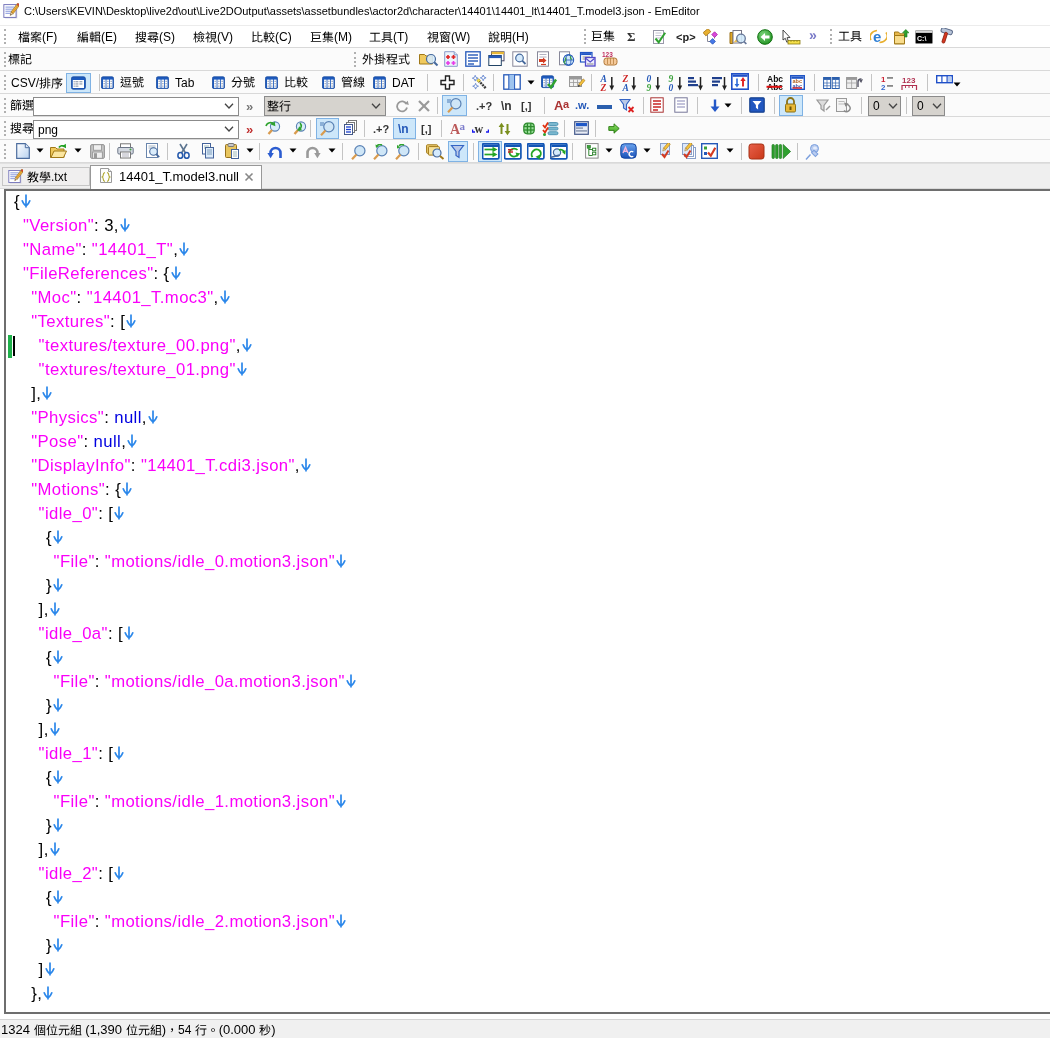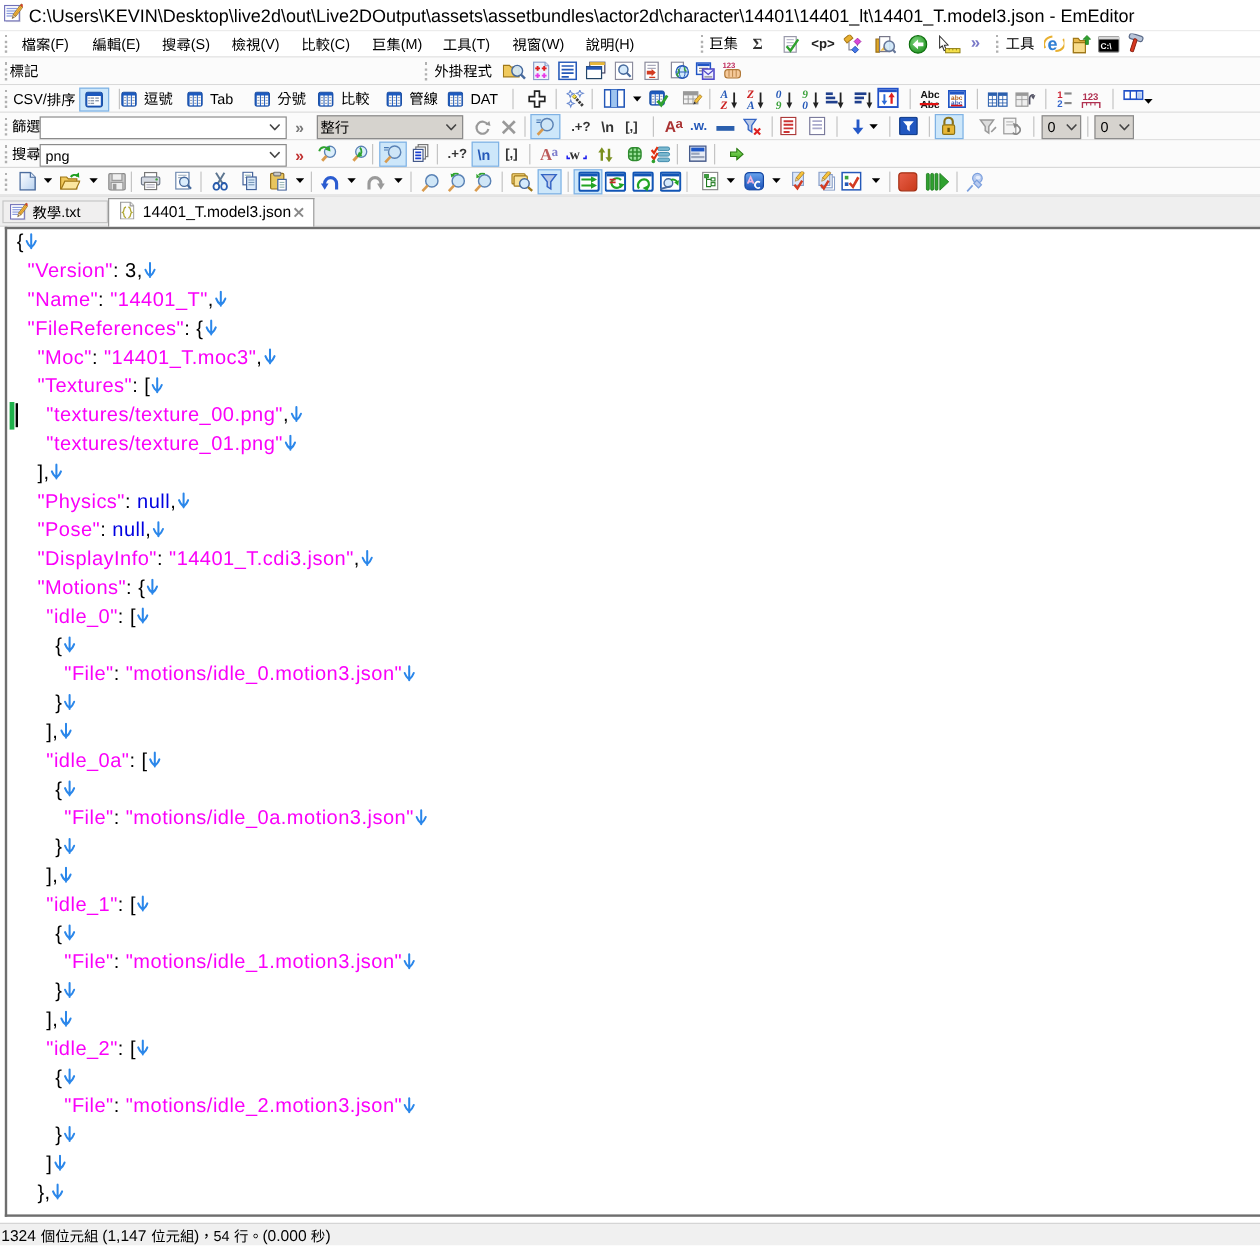--- a/index.html
+++ b/index.html
@@ -72,21 +72,21 @@
     <rect x="2.6" y="8.2" width="9.6" height="1.1" fill="#8899dd"></rect>
     <rect x="2.6" y="10.4" width="5.5" height="1.1" fill="#8899dd"></rect>
 <g transform="rotate(37 11 8)">
       <rect x="10" y="0.6" width="2.9" height="10.2" fill="#f2c23e" stroke="#8d6420" stroke-width="0.6"></rect>
       <rect x="11" y="0.6" width="0.95" height="10.2" fill="#dd8f2e"></rect>
       <polygon points="10,10.8 12.9,10.8 11.45,14.2" fill="#f3dcab" stroke="#8d6420" stroke-width="0.5"></polygon>
       <polygon points="11,12.4 11.9,12.4 11.45,14.2" fill="#3a3946"></polygon>
       <rect x="10" y="-1.2" width="2.9" height="1.9" fill="#e23b2e" stroke="#8d6420" stroke-width="0.5"></rect>
     </g>
 </svg>
-<div class="abs" style="left:24px;top:5px;font-size:15px;color:#000;white-space:pre">C:\Users\KEVIN\Desktop\live2d\out\Live2DOutput\assets\assetbundles\actor2d\character\14401\14401_lt\14401_T.model3.json - EmEditor</div>
+<div class="abs" style="left:24px;top:5px;font-size:11px;color:#000;white-space:pre">C:\Users\KEVIN\Desktop\live2d\out\Live2DOutput\assets\assetbundles\actor2d\character\14401\14401_lt\14401_T.model3.json - EmEditor</div>
 <div class="row" style="top:25px;height:23px;background:#fff;border-top:1px solid #ececec"></div>
 <span class="grip" style="left:4px;top:29px;height:15px"></span>
 <span class="lbl" style="left:18px;top:30px"><svg class="cg" width="12" height="12" viewBox="0 0 1000 1000">
       <use href="#u6a94"></use>
     </svg><svg class="cg" width="12" height="12" viewBox="0 0 1000 1000">
       <use href="#u6848"></use>
     </svg><span class="lt">(F)</span></span>
 <span class="lbl" style="left:77px;top:30px"><svg class="cg" width="12" height="12" viewBox="0 0 1000 1000">
       <use href="#u7de8"></use>
     </svg><svg class="cg" width="12" height="12" viewBox="0 0 1000 1000">
@@ -1016,21 +1016,21 @@
     </svg><svg class="cg" width="12" height="12" viewBox="0 0 1000 1000">
       <use href="#u5b78"></use>
     </svg><span class="lt">.txt</span></span>
 <div class="abs" style="left:90px;top:165px;width:172px;height:24px;background:#fff;border:1px solid #989898;border-bottom:none"></div>
 <svg class="abs" style="left:100px;top:168px" width="12" height="15" viewBox="0 0 12 15">
     <path d="M0.5,0.5 h8 l3,3 v11 h-11 z" fill="#fdfdfd" stroke="#9a9a9a"></path>
 <path d="M8.5,0.5 v3 h3" fill="#eee" stroke="#9a9a9a"></path>
 <path d="M5,4.5 q-1.8,0.5 -1.8,2.5 q0,1.5 -1,2 q1,0.5 1,2 q0,2 1.8,2.5" fill="none" stroke="#b0a832" stroke-width="1.1"></path>
 <path d="M7,4.5 q1.8,0.5 1.8,2.5 q0,1.5 1,2 q-1,0.5 -1,2 q0,2 -1.8,2.5" fill="none" stroke="#b0a832" stroke-width="1.1"></path>
   </svg>
-<span class="abs" style="left:119px;top:169px;font-size:13px;color:#000">14401_T.model3.json</span>
+<span class="abs" style="left:119px;top:169px;font-size:13px;color:#000">14401_T.model3.null</span>
 <svg class="abs" style="left:244px;top:172px" width="10" height="10" viewBox="0 0 10 10">
     <line x1="1.5" y1="1.5" x2="8.5" y2="8.5" stroke="#888" stroke-width="1.6"></line>
     <line x1="8.5" y1="1.5" x2="1.5" y2="8.5" stroke="#888" stroke-width="1.6"></line>
   </svg>
 <div class="abs" style="left:4px;top:189px;width:1046px;height:825px;background:#fff;border-top:2px solid #6e6e6e;border-left:2px solid #6e6e6e;border-bottom:2px solid #6e6e6e"></div>
 <span class="abs" style="left:8px;top:335px;width:4px;height:23px;background:#1fb14b"></span>
 <span class="abs" style="left:13px;top:336px;width:2px;height:20px;background:#000"></span>
 <div class="ed"><div><span style="display:inline-block;width:0px"></span>{<svg class="ar" width="10" height="15" viewBox="0 0 10 15">
         <path d="M5,1.2 V12.8 M1.2,6.8 Q2.2,9.8 5,12.2 M8.8,6.8 Q7.8,9.8 5,12.2" fill="none" stroke="#2b87ea" stroke-width="1.7" stroke-linecap="round"></path>
       </svg></div><div><span style="display:inline-block;width:9px"></span><span class="m">"Version"</span>: 3,<svg class="ar" width="10" height="15" viewBox="0 0 10 15">
@@ -1102,21 +1102,21 @@
       </svg></div></div>
 <div class="abs" style="left:0;top:1019px;width:1050px;height:19px;background:#f0f0f0;border-top:1px solid #d5d5d5"></div>
 <span class="lbl sbx" style="left:1px;top:1022px"><span class="lt" style="font-size:13px">1324 </span><svg class="cg" width="12" height="12" viewBox="0 0 1000 1000">
       <use href="#u500b"></use>
     </svg><svg class="cg" width="12" height="12" viewBox="0 0 1000 1000">
       <use href="#u4f4d"></use>
     </svg><svg class="cg" width="12" height="12" viewBox="0 0 1000 1000">
       <use href="#u5143"></use>
     </svg><svg class="cg" width="12" height="12" viewBox="0 0 1000 1000">
       <use href="#u7d44"></use>
-    </svg><span class="lt" style="font-size:13px"> (1,147 </span><svg class="cg" width="12" height="12" viewBox="0 0 1000 1000">
+    </svg><span class="lt" style="font-size:13px"> (1,390 </span><svg class="cg" width="12" height="12" viewBox="0 0 1000 1000">
       <use href="#u4f4d"></use>
     </svg><svg class="cg" width="12" height="12" viewBox="0 0 1000 1000">
       <use href="#u5143"></use>
     </svg><svg class="cg" width="12" height="12" viewBox="0 0 1000 1000">
       <use href="#u7d44"></use>
     </svg><span class="lt" style="font-size:13px">)</span><svg class="cg" width="12" height="12" viewBox="0 0 1000 1000">
       <use href="#uff0c"></use>
     </svg><span class="lt" style="font-size:12px">54 </span><svg class="cg" width="12" height="12" viewBox="0 0 1000 1000">
       <use href="#u884c"></use>
     </svg><svg class="cg" width="12" height="12" viewBox="0 0 1000 1000">

